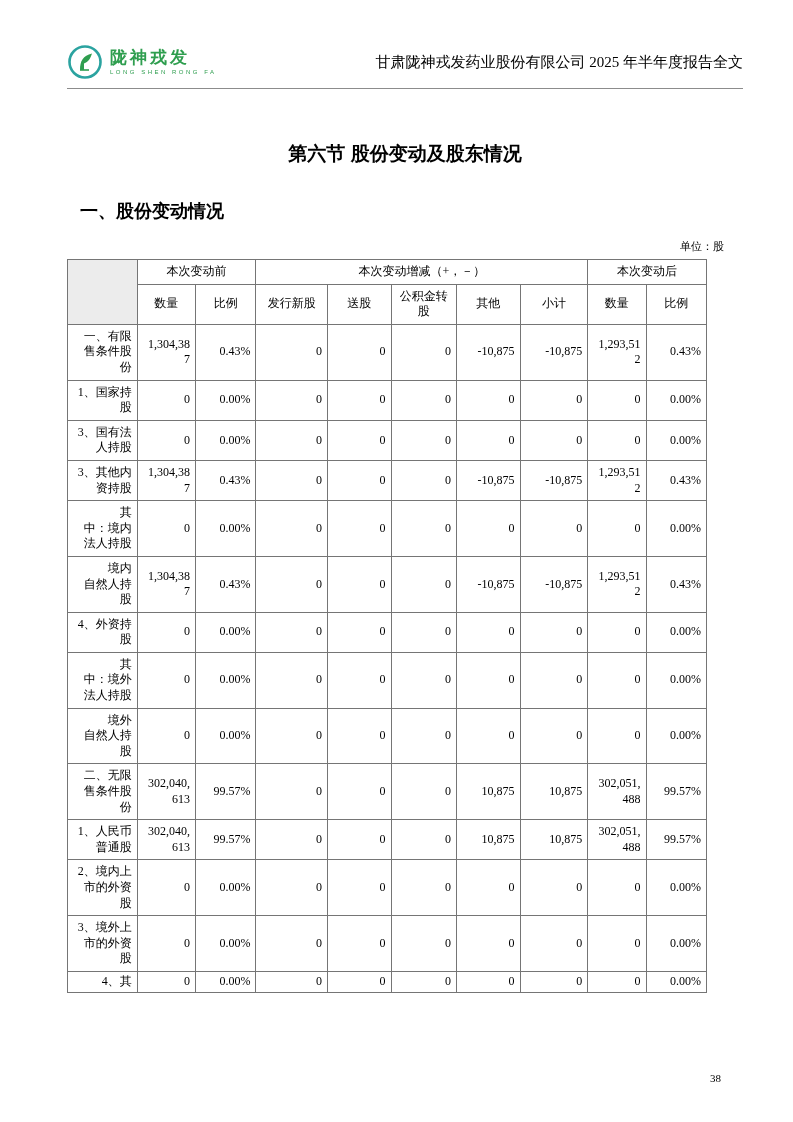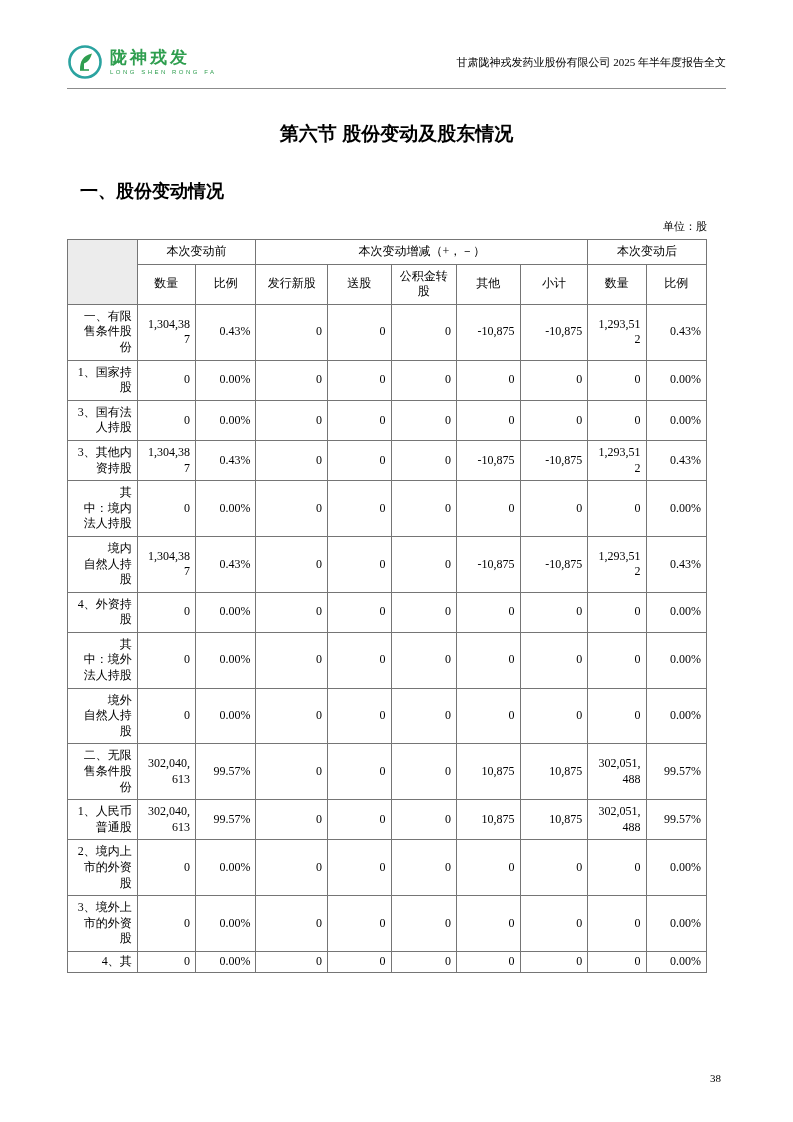--- a/index.html
+++ b/index.html
@@ -3,44 +3,44 @@
 <meta charset="utf-8">
 <style>
   * { box-sizing: border-box; margin: 0; padding: 0; }
   html, body { background: #ffffff; }
   body {
     width: 793px; height: 1122px;
     color: #000;
     font-family: "Liberation Serif", "DejaVu Serif", serif;
     position: relative; overflow: hidden;
   }
-  .page { padding: 44px 67px 0 67px; }
+  .page { padding: 44px 50px 0 67px; }
 
   
   .hdr {
     display: flex; justify-content: space-between; align-items: center;
     border-bottom: 1px solid #8c8c8c; padding-bottom: 8px;
   }
   .logo { display: flex; align-items: center; gap: 7px; }
   .logo-txt { display: flex; flex-direction: column; }
   .logo-name {
     color: #2f9e4f; font-weight: bold; font-size: 17px; letter-spacing: 3px;
     font-family: "Liberation Sans", "DejaVu Sans", sans-serif; line-height: 1.1;
   }
   .logo-sub {
     color: #2f9e4f; font-size: 6px; letter-spacing: 2.5px; margin-top: 1px;
     font-family: "Liberation Sans", "DejaVu Sans", sans-serif;
   }
-  .company { font-size: 11px; margin-left: 30px; }
+  .company { font-size: 15px; margin-left: 30px; }
 
   
   .chapter {
     text-align: center; font-size: 19px; font-weight: bold;
     font-family: "Liberation Sans", "DejaVu Sans", sans-serif;
-    margin-top: 32px;
+    margin-top: 52px;
   }
   .h2 {
     font-size: 18px; font-weight: bold; margin: 32px 0 0 13px;
     font-family: "Liberation Sans", "DejaVu Sans", sans-serif;
   }
   .h3 {
     font-size: 12.5px; font-weight: bold; margin: 28px 0 0 10px;
     font-family: "Liberation Sans", "DejaVu Sans", sans-serif;
   }
   .unit { text-align: right; font-size: 11px; margin: 16px 19px 5px 0; }

